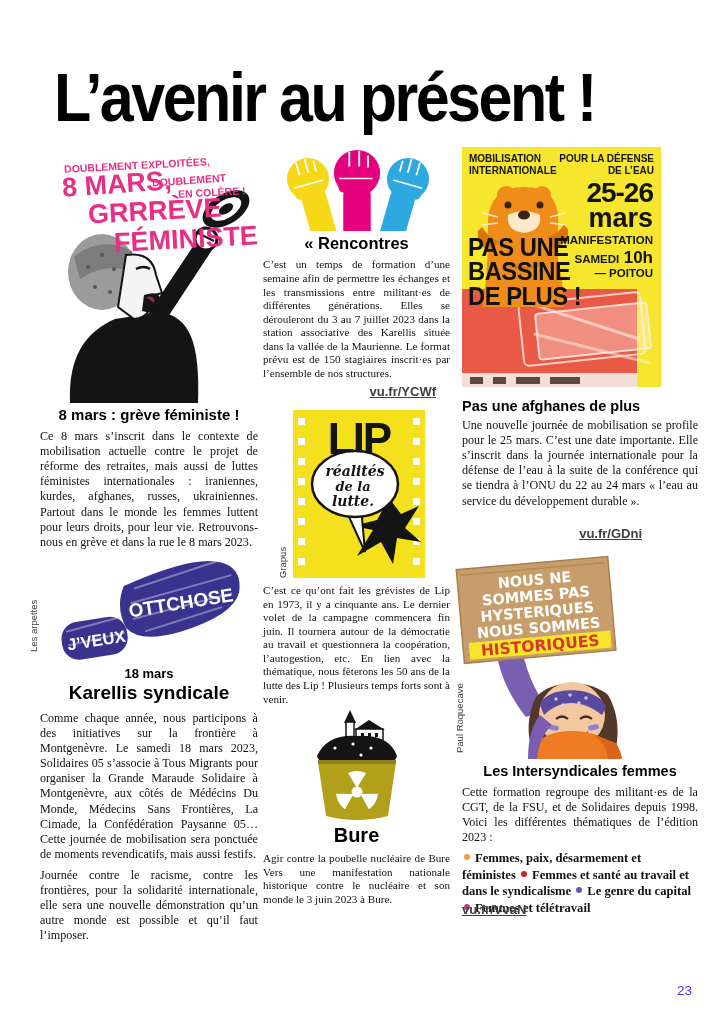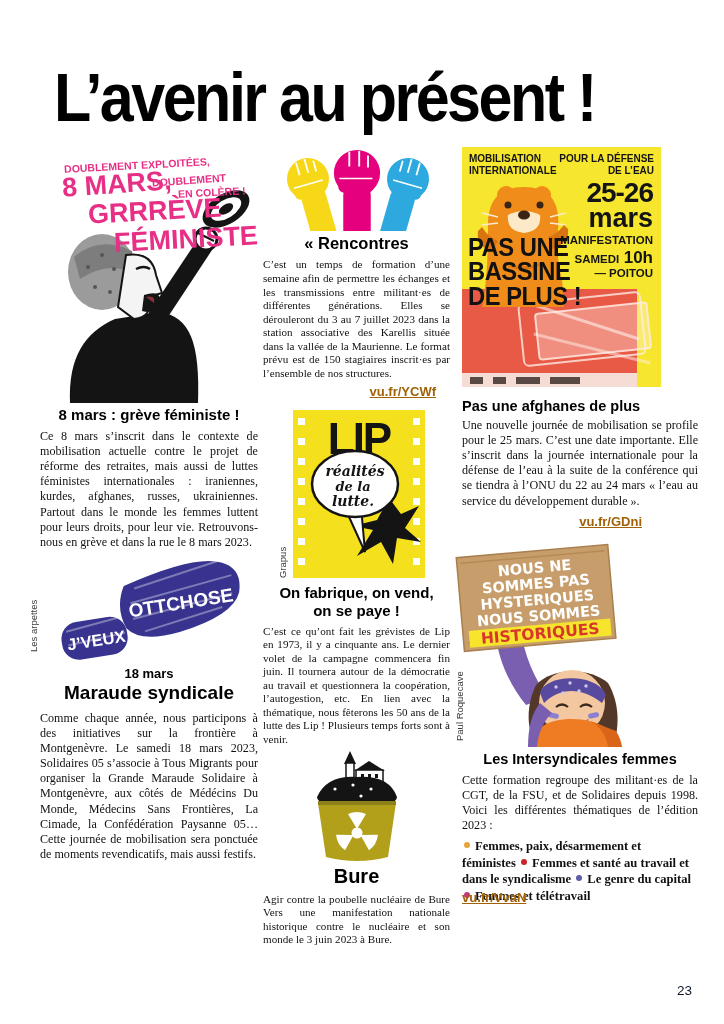--- a/index.html
+++ b/index.html
@@ -11,39 +11,39 @@
          transform-origin:left top;}
   .col{position:absolute;top:147px;}
   .col-left{left:40px;width:218px;}
   .col-mid{left:263px;width:187px;}
   .col-right{left:462px;width:236px;}
   .body-text{font-size:12.1px;line-height:1.25;text-align:justify;}
   .body-sm{font-size:11.1px;line-height:1.22;text-align:justify;}
   .h-sans{font-family:"Liberation Sans",sans-serif;font-weight:bold;text-align:center;color:#000;}
   .link-row{display:block;}
   .link{font-family:"Liberation Sans",sans-serif;font-weight:bold;font-size:13px;
-        color:#a16207;text-decoration:underline;cursor:pointer;}
+        color:#404040;text-decoration:underline;cursor:pointer;}
   .vcap{font-family:"Liberation Sans",sans-serif;font-size:9.5px;color:#3a3a3a;
         writing-mode:vertical-rl;transform:rotate(180deg);position:absolute;}
   .pinktxt{position:absolute;font-family:"Liberation Sans",sans-serif;font-weight:bold;
         color:#e72f86;white-space:nowrap;}
   .bullets{font-family:"Liberation Serif",serif;font-weight:bold;font-size:12.6px;line-height:1.3;}
   .bullet-dot{display:inline-block;width:6px;height:6px;border-radius:50%;background:currentColor;
         margin:0 5px 2px 2px;}
   .water-poster{position:relative;width:199px;height:240px;overflow:hidden;background:#f7e62e;}
   .wp-red{position:absolute;left:0;top:142px;width:175px;height:84px;background:#e85a46;}
   .wp-basin{position:absolute;border:2px solid rgba(255,235,228,.8);}
   .wp-strip{position:absolute;left:0;top:226px;width:175px;height:14px;background:#f5dcd4;
         display:flex;align-items:center;gap:10px;padding-left:8px;box-sizing:border-box;}
   .wp-logo{width:13px;height:7px;background:#3c2f2a;opacity:.85;}
   .wp-txt{position:absolute;font-family:"Liberation Sans",sans-serif;font-weight:bold;color:#141414;}
   .slogan{font-size:25px;line-height:.97;letter-spacing:-.5px;transform:scaleX(.95);
         transform-origin:left top;font-family:"Liberation Sans",sans-serif;font-weight:bold;}
   .pagenum{position:absolute;right:32px;bottom:26px;font-family:"Liberation Sans",sans-serif;
-        font-size:13.5px;color:#0f172a;}
+        font-size:13.5px;color:#6d28d9;}
 </style>
 </head>
 <body>
 
 <div class="page">
 
   <div class="abs title" style="left:54px;top:58px;">L’avenir au présent !</div>
 
   <div class="col col-left">
 
@@ -98,23 +98,24 @@
           <path d="M76,22 Q150,2 176,14 Q196,23 189,46 Q180,68 124,76 Q84,81 72,64 Q64,42 76,22 Z" fill="#37338e"></path>
           <path d="M86,26 l86,-14 M80,40 l104,-12 M80,56 l102,-10 M90,70 l80,-12" stroke="#ffffff" stroke-width="2" opacity="0.35"></path>
           <path d="M12,58 l56,-6 M12,72 l58,-4" stroke="#ffffff" stroke-width="2" opacity="0.35"></path>
           <text x="11" y="77" font-family="Liberation Sans,sans-serif" font-weight="bold" font-size="16.5" fill="#fff">J’VEUX</text>
           <text x="77" y="54" font-family="Liberation Sans,sans-serif" font-weight="bold" font-size="19" fill="#fff">OTTCHOSE</text>
         </g>
       </svg>
     </div>
 
     <div class="h-sans" style="font-size:13px;margin-top:4px;">18 mars</div>
-    <div class="h-sans" style="font-size:19px;margin-top:1px;">Maraude syndicale</div>
+    <div class="h-sans" style="font-size:19px;margin-top:1px;">Karellis syndicale</div>
 
     <div class="body-text" style="margin-top:7px;">Comme chaque année, nous participons à des initiatives sur la frontière à Montgenèvre. Le samedi 18 mars 2023, Solidaires 05 s’associe à Tous Migrants pour organiser la Grande Maraude Solidaire à Montgenèvre, aux côtés de Médécins Du Monde, Médecins Sans Frontières, La Cimade, la Confédération Paysanne 05… Cette journée de mobilisation sera ponctuée de moments revendicatifs, mais aussi festifs.</div>
+    <div class="body-text" style="margin-top:6px;">Journée contre le racisme, contre les frontières, pour la solidarité internationale, elle sera une nouvelle démonstration qu’un autre monde est possible et qu’il faut l’imposer.</div>
   </div>
 
   <div class="col col-mid">
 
     <div style="width:187px;display:flex;justify-content:center;">
       <svg width="178" height="84" viewBox="0 0 178 84">
         <g transform="translate(40,32) rotate(-16)" fill="#f6d818">
           <rect x="-12" y="12" width="25" height="60" rx="8"></rect>
           <circle cx="0" cy="0" r="21"></circle>
           <rect x="-17" y="7" width="31" height="11" rx="5.5"></rect>
@@ -175,24 +176,20 @@
 
         <path d="M52,98 L72,142 L68,96 Z" fill="#ffffff" stroke="#141414" stroke-width="2"></path>
 
         <ellipse cx="62" cy="74" rx="43" ry="33" fill="#ffffff" stroke="#141414" stroke-width="2.5"></ellipse>
         <text x="62" y="66" text-anchor="middle" font-family="DejaVu Serif,serif" font-style="italic" font-weight="bold" font-size="14" fill="#141414">réalités</text>
         <text x="60" y="81" text-anchor="middle" font-family="DejaVu Serif,serif" font-style="italic" font-weight="bold" font-size="13" fill="#141414">de la</text>
         <text x="60" y="96" text-anchor="middle" font-family="DejaVu Serif,serif" font-style="italic" font-weight="bold" font-size="14" fill="#141414">lutte.</text>
       </svg>
     </div>
 
-    <div class="h-sans" style="font-size:15px;line-height:1.15;margin-top:6px;">
-      <span style="display:block;">On fabrique, on vend,</span>
-      <span style="display:block;">on se paye !</span>
-    </div>
 
     <div class="body-sm" style="margin-top:6px;">C’est ce qu’ont fait les grévistes de Lip en 1973, il y a cinquante ans. Le dernier volet de la campagne commencera fin juin. Il tournera autour de la démocratie au travail et questionnera la coopération, l’autogestion, etc. En lien avec la thématique, nous fêterons les 50 ans de la lutte des Lip ! Plusieurs temps forts sont à venir.</div>
 
     <div style="width:187px;display:flex;justify-content:center;margin-top:4px;">
       <svg width="112" height="114" viewBox="0 0 112 114">
 
         <polygon points="49,0 55,13 43,13" fill="#141414"></polygon>
         <rect x="45" y="12" width="8" height="17" fill="#ffffff" stroke="#141414" stroke-width="1.5"></rect>
         <polygon points="53,20 68,10 84,20" fill="#141414"></polygon>
         <rect x="55" y="19" width="27" height="12" fill="#ffffff" stroke="#141414" stroke-width="1.5"></rect>
@@ -279,21 +276,21 @@
         <div class="wp-logo"></div>
         <div class="wp-logo"></div>
         <div class="wp-logo" style="width:24px;"></div>
         <div class="wp-logo" style="width:30px;"></div>
       </div>
     </div>
 
     <div class="h-sans" style="font-size:14.5px;text-align:left;margin-top:11px;">Pas une afghanes de plus</div>
 
     <div class="body-text" style="margin-top:4px;">Une nouvelle journée de mobilisation se profile pour le 25 mars. C’est une date importante. Elle s’inscrit dans la journée internationale pour la défense de l’eau à la suite de la conférence qui se tiendra à l’ONU du 22 au 24 mars « l’eau au service du développement durable ».</div>
-    <div class="link-row" style="text-align:right;padding-right:56px;margin-top:3px;">
+    <div class="link-row" style="text-align:right;padding-right:56px;margin-top:15px;">
       <a class="link">vu.fr/GDni</a>
     </div>
 
     <div style="position:relative;width:236px;height:212px;margin-top:5px;">
       <span class="vcap" style="left:-8px;bottom:6px;height:92px;">Paul Roquecave</span>
       <svg width="232" height="212" viewBox="0 0 232 212" style="position:absolute;left:-22px;top:0;">
 
         <path d="M86,170 C70,150 58,125 56,100 L80,92 C84,120 95,145 108,162 Z" fill="#7a5fb0"></path>
         <ellipse cx="66" cy="96" rx="10" ry="8" fill="#edbd95"></ellipse>
 

